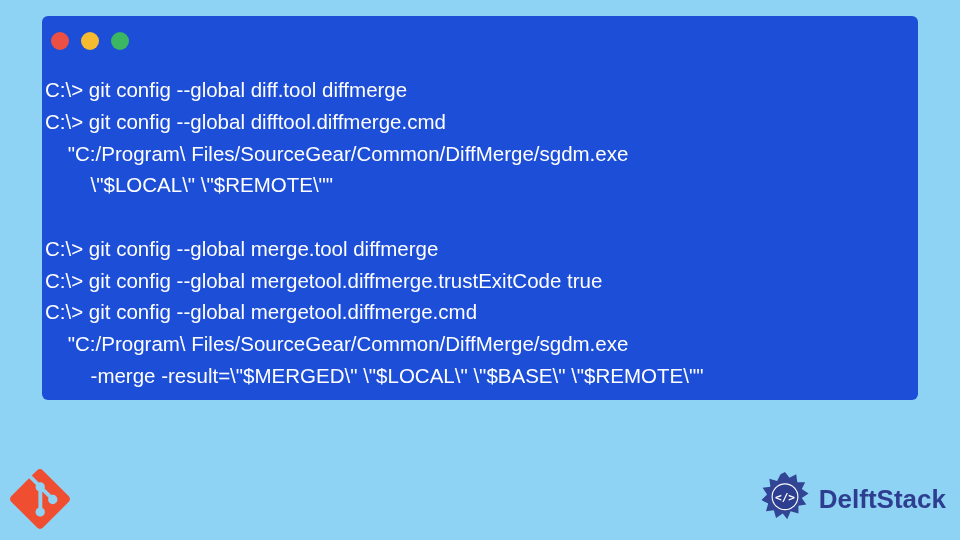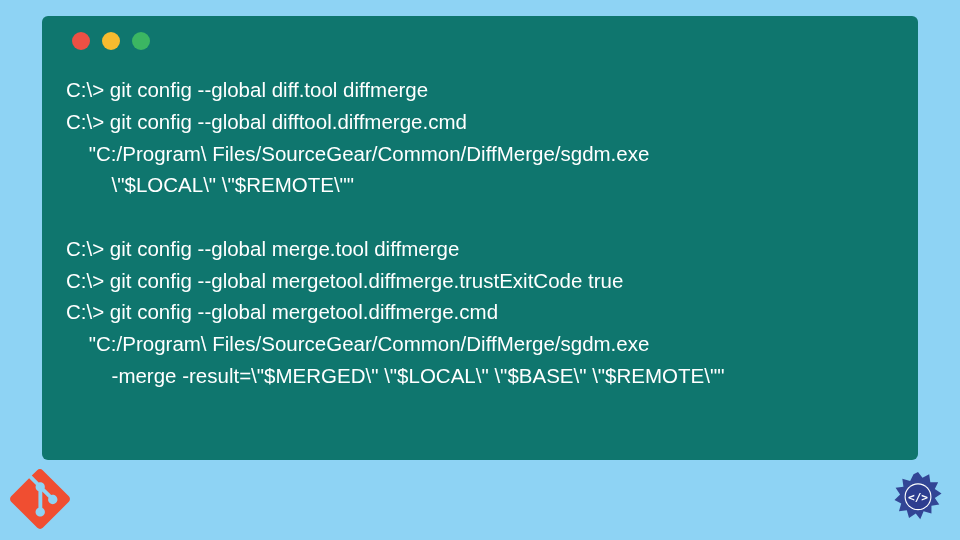--- a/index.html
+++ b/index.html
@@ -9,24 +9,24 @@
     background: #8ed3f4;
     font-family: Arial, Helvetica, sans-serif;
     position: relative;
     overflow: hidden;
   }
   .terminal {
     position: absolute;
     left: 42px;
     top: 16px;
     width: 876px;
-    height: 444px;
-    background: #0f766e;
+    height: 384px;
+    background: #1d4ed8;
     border-radius: 6px;
-    padding: 16px 20px 20px 24px;
+    padding: 16px 20px 20px 3px;
   }
   .traffic {
     display: flex;
     gap: 12px;
     margin-bottom: 24px;
     padding-left: 6px;
   }
   .dot {
     width: 18px;
     height: 18px;
@@ -98,14 +98,15 @@
   </div>
   <div class="delft">
     <svg viewBox="0 0 100 100" width="56" height="56">
       <g fill="#2d3d8f">
         <polygon points="50,2 58,12 70,6 72,20 86,20 80,32 92,40 80,48 88,60 74,62 74,76 60,72 54,86 46,76 34,84 30,70 16,72 20,58 8,52 18,42 10,30 24,28 22,14 36,18 42,6" opacity="0.95"></polygon>
       </g>
       <circle cx="50" cy="46" r="24" fill="#fff"></circle>
       <circle cx="50" cy="46" r="22" fill="#2d3d8f"></circle>
       <text x="50" y="54" text-anchor="middle" fill="#fff" font-size="20" font-family="monospace" font-weight="bold">&lt;/&gt;</text>
     </svg>
+    <span class="delft-text">DelftStack</span>
   </div>
 </div>
 
 </body></html>

